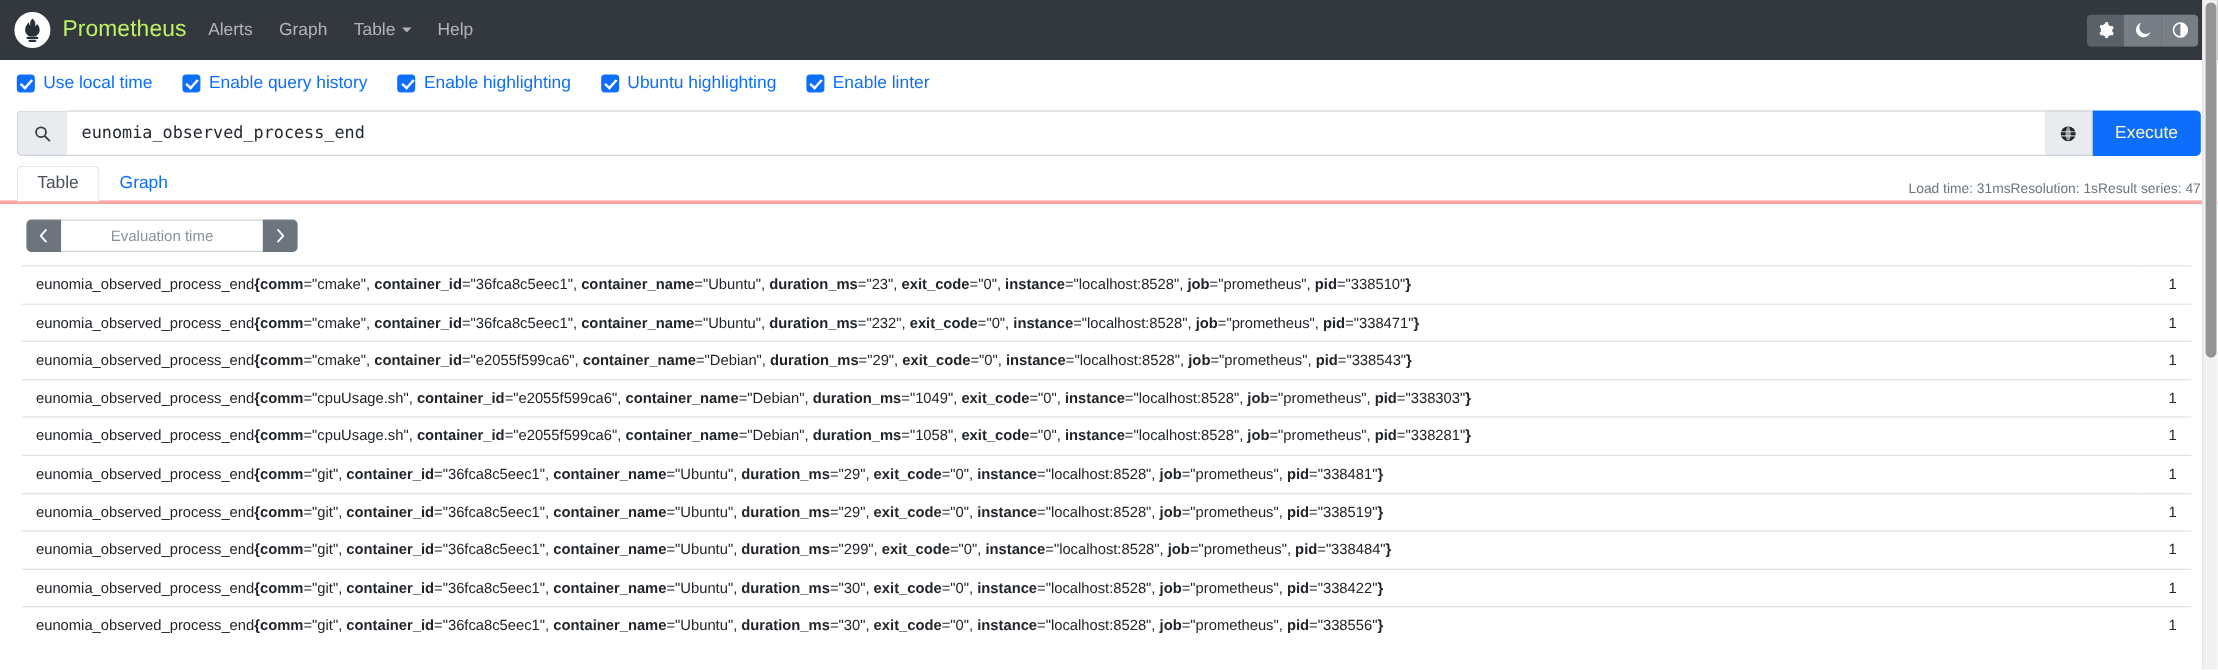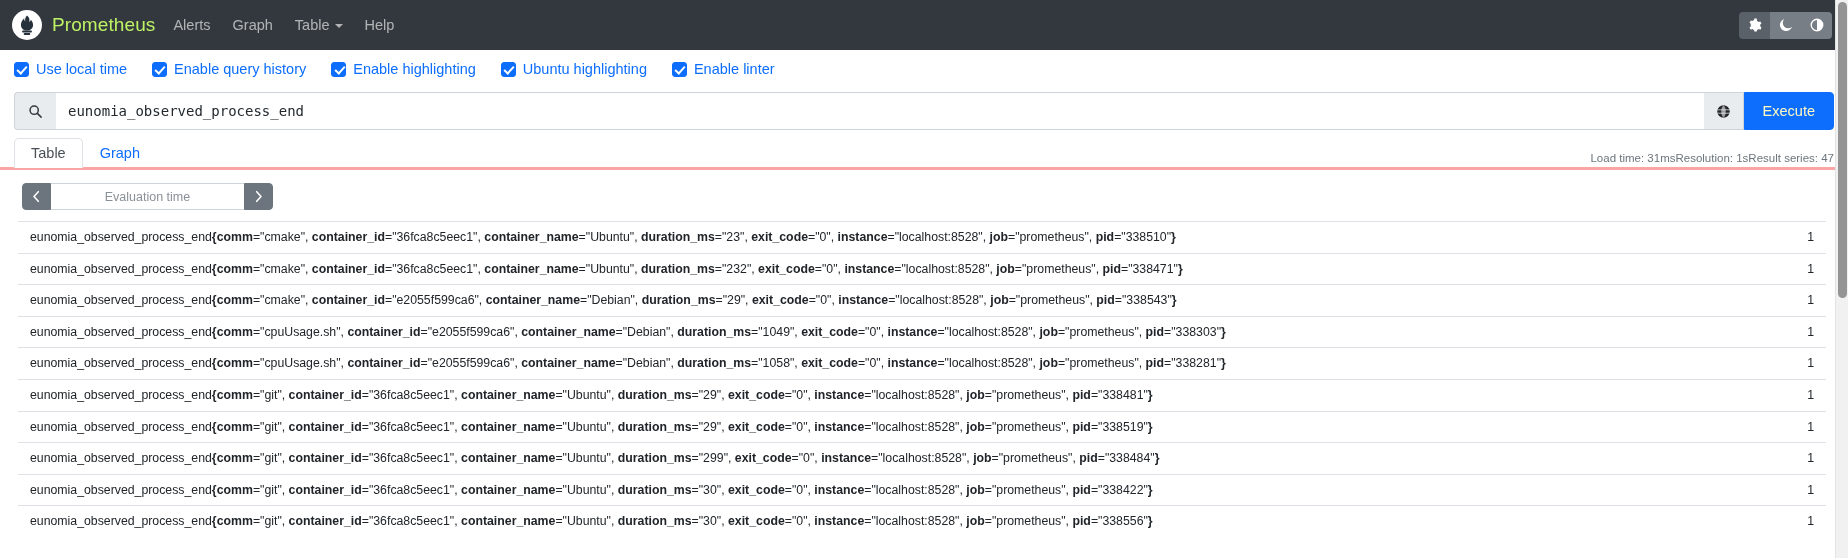--- a/index.html
+++ b/index.html
@@ -200,21 +200,21 @@
     color: #fff;
     border: 1px solid #6c757d;
     display: flex; align-items: center; justify-content: center;
     cursor: pointer;
     font-size: 13px;
     padding: 0;
   }
   .eval-btn.left { border-radius: 4px 0 0 4px; }
   .eval-btn.right { border-radius: 0 4px 4px 0; }
   .eval-input {
-    width: 193px;
+    width: 168px;
     border: 1px solid #ced4da;
     border-left: none; border-right: none;
     background: #fff;
     display: flex; align-items: center; justify-content: center;
     color: #8a9097;
     font-size: 12.5px;
     white-space: nowrap;
   }
 
   

